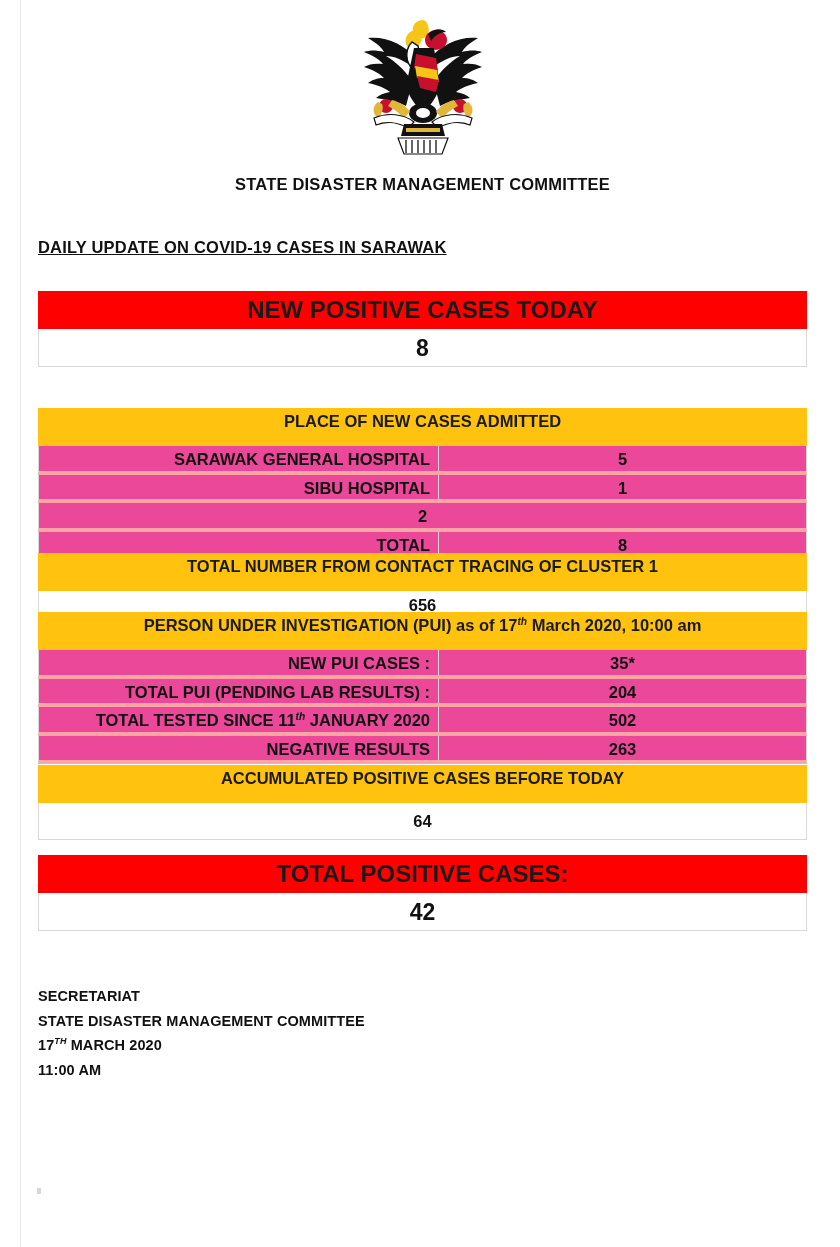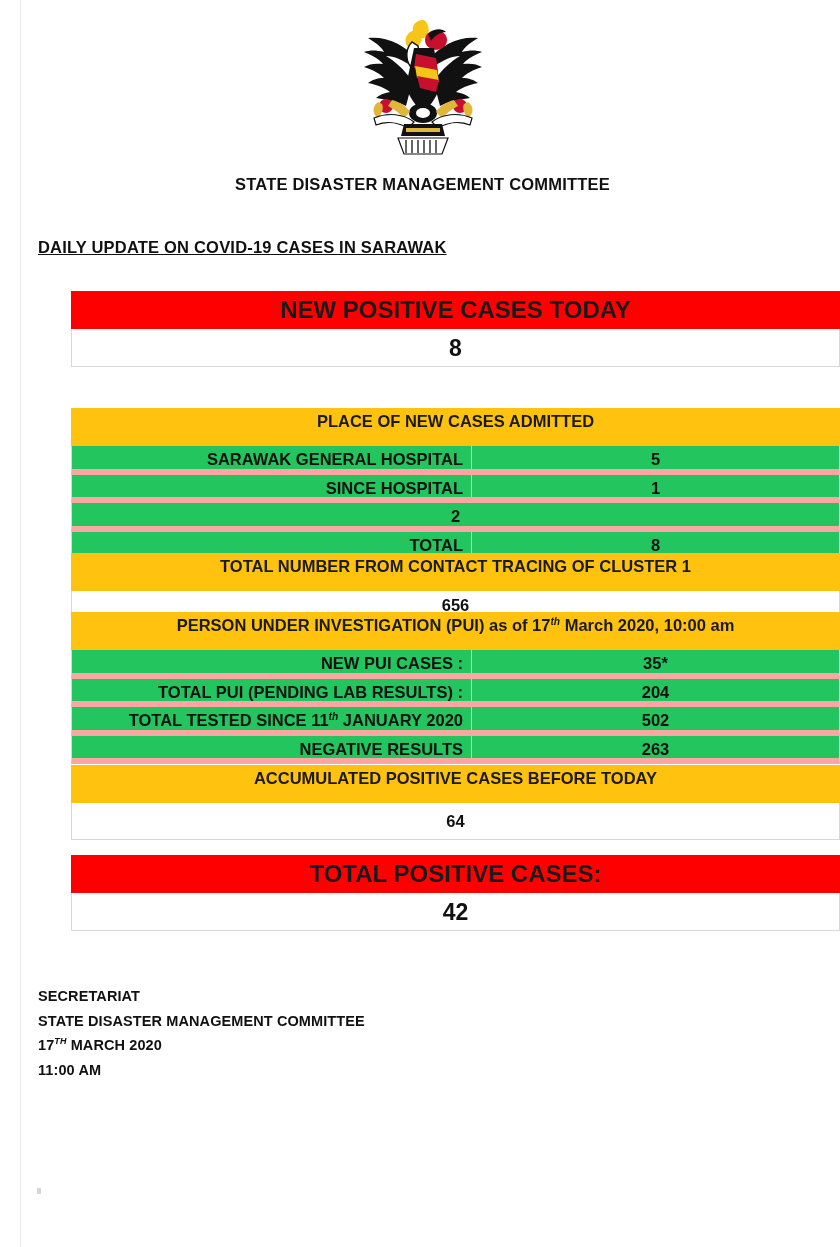--- a/index.html
+++ b/index.html
@@ -79,21 +79,20 @@
     letter-spacing: .2px;
   }
   .heading-sub span { text-decoration: underline; }
 
   
   .block {
     position: absolute;
     left: 0;
     width: 769px;
     border-collapse: collapse;
-    margin-left: 33px;
   }
   .band {
     text-align: center;
     font-weight: bold;
     box-sizing: border-box;
     width: 100%;
   }
   .band-red {
     background: #FF0000;
     color: #1a1a1a;
@@ -127,22 +126,22 @@
     height: 28px;
   }
 
   
   .drow {
     display: flex;
     width: 100%;
     box-sizing: border-box;
     border-left: 1px solid #d8d8d8;
     border-right: 1px solid #d8d8d8;
-    border-bottom: 6px solid #fca5a5;
-    background: #22c55e;
+    border-bottom: 4px solid #fca5a5;
+    background: #ec4899;
     height: 28.5px;
   }
   .dcell-label {
     width: 400px;
     box-sizing: border-box;
     text-align: right;
     padding-right: 8px;
     font-size: 16.5px;
     font-weight: bold;
     line-height: 27px;
@@ -247,21 +246,21 @@
     <div class="value-row value-big">8</div>
   </div>
 
   <div class="block" style="top:408px;">
     <div class="band band-yellow">PLACE OF NEW CASES ADMITTED</div>
     <div class="drow">
       <div class="dcell-label">SARAWAK GENERAL HOSPITAL</div>
       <div class="dcell-value">5</div>
     </div>
     <div class="drow">
-      <div class="dcell-label">SINCE HOSPITAL</div>
+      <div class="dcell-label">SIBU HOSPITAL</div>
       <div class="dcell-value">1</div>
     </div>
     <div class="drow">
       <div class="dcell-value">2</div>
     </div>
     <div class="drow">
       <div class="dcell-label">TOTAL</div>
       <div class="dcell-value">8</div>
     </div>
   </div>

